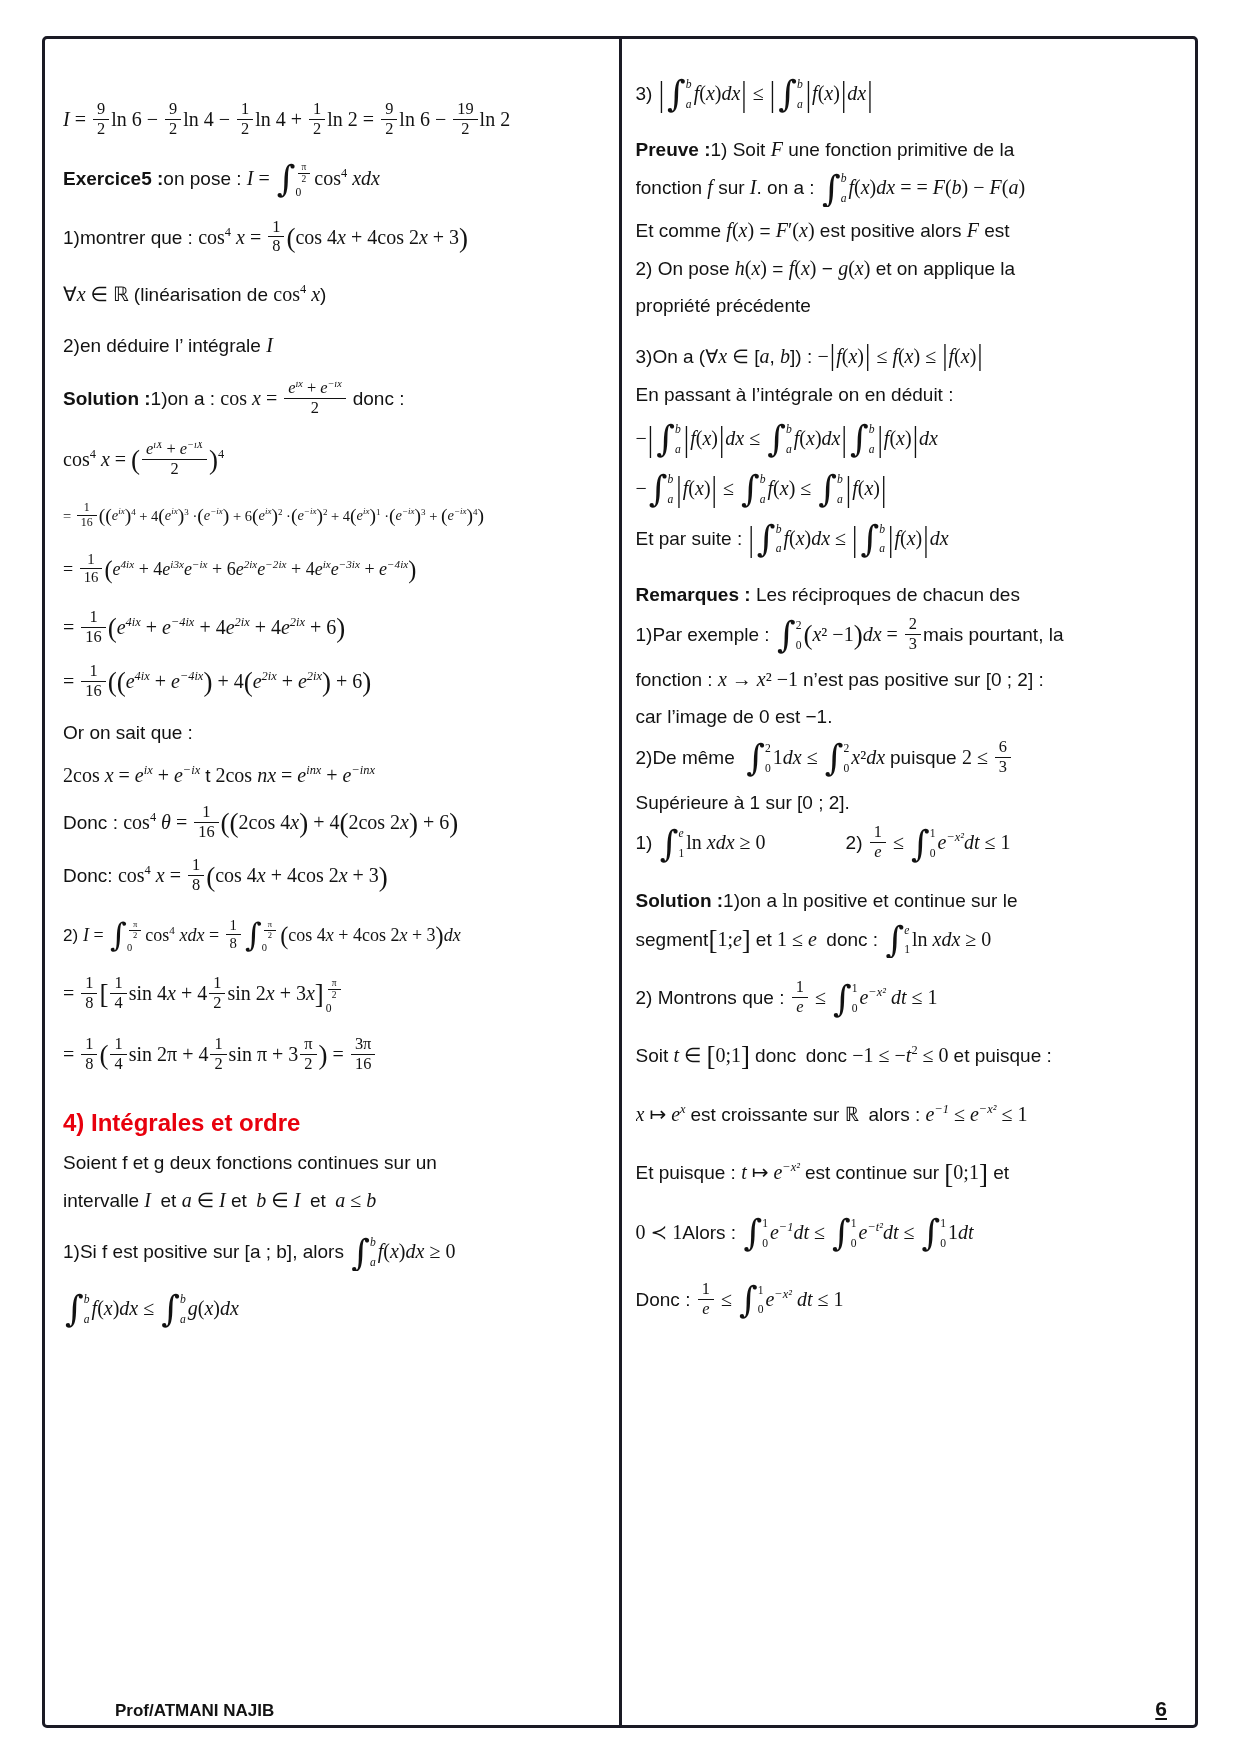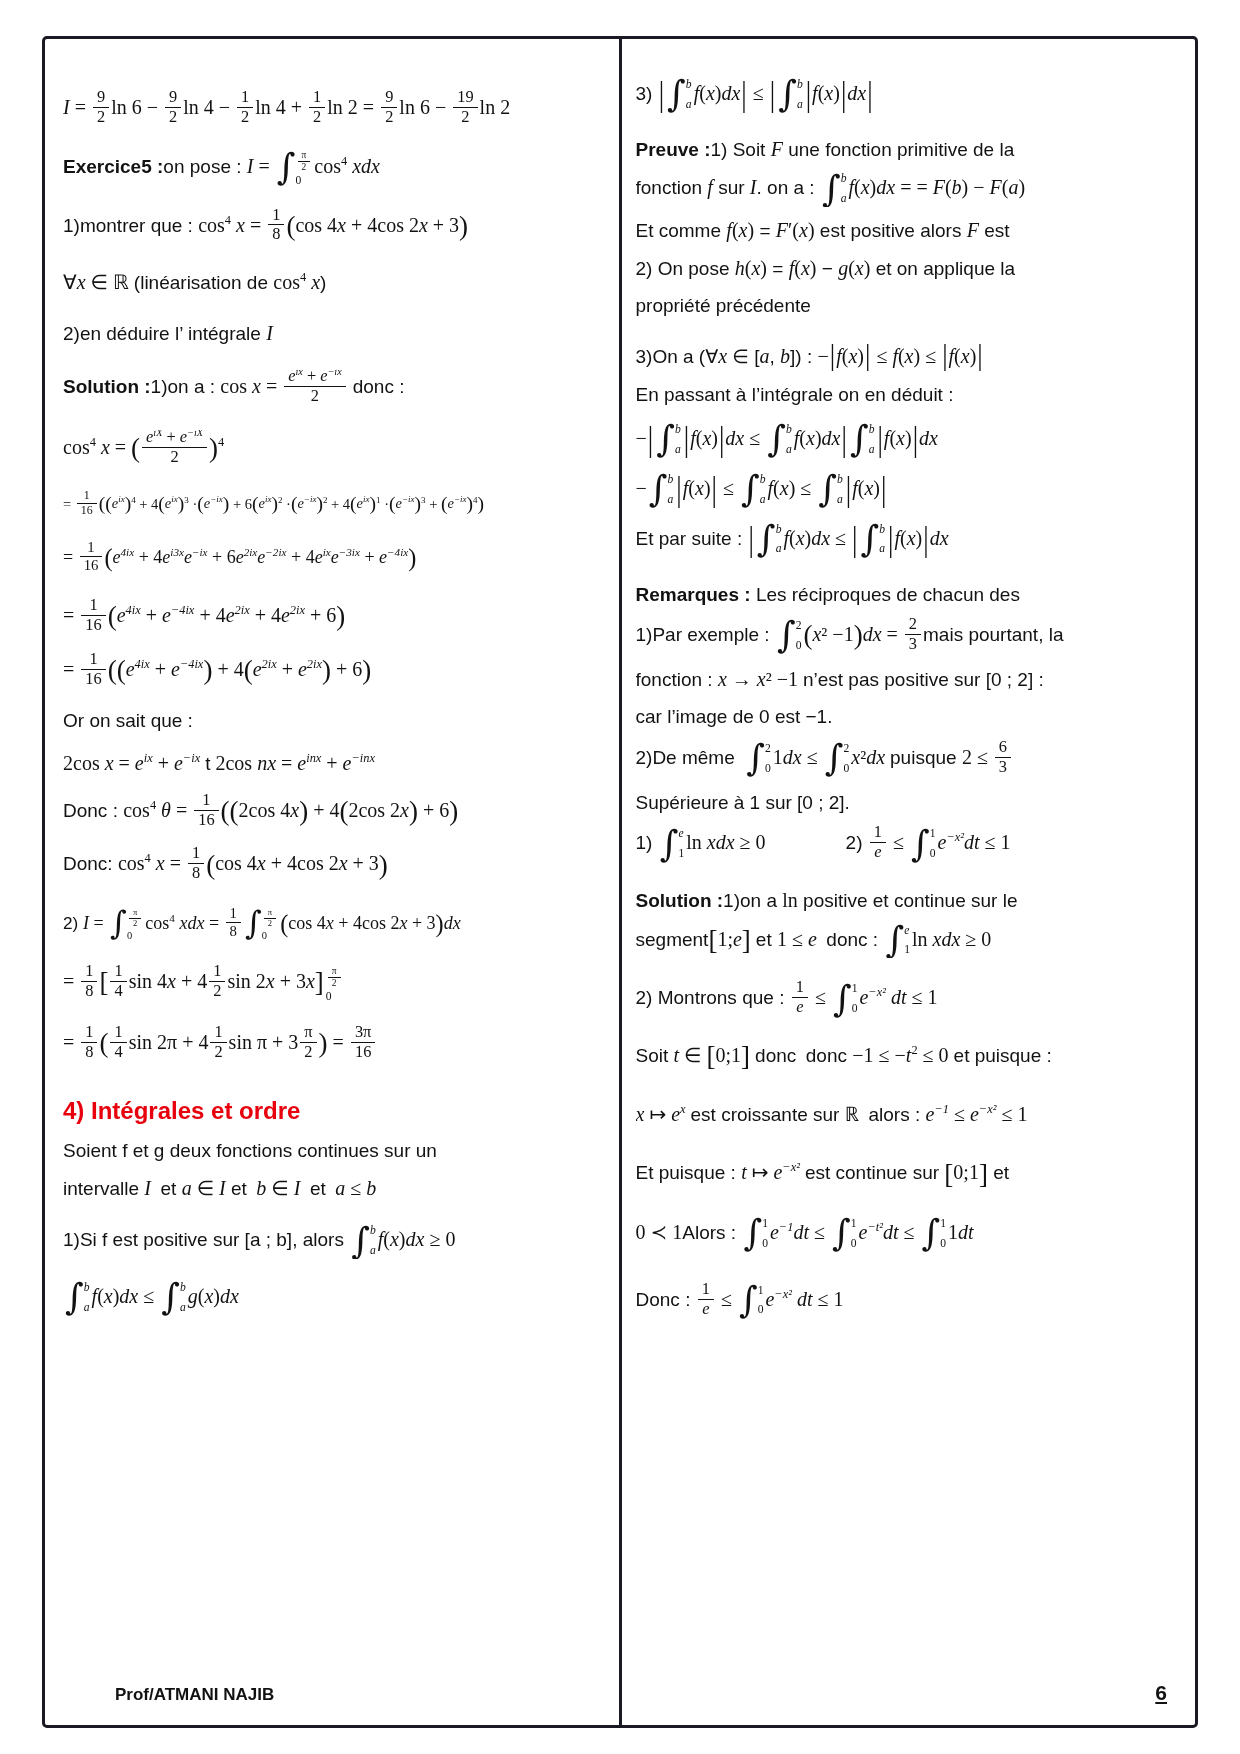--- a/index.html
+++ b/index.html
@@ -9,26 +9,26 @@
     font-family:"Liberation Sans", sans-serif;
     color:#121212;
   }
   .page { position:relative; width:1240px; height:1754px; background:#fff; overflow:hidden; }
   .frame {
     position:absolute; left:42px; top:36px; width:1156px; height:1692px;
     border:3.5px solid var(--frame,#1a1a24); border-radius:5px;
   }
   .cols { display:flex; height:100%; }
   .col { flex:1 1 0; overflow:hidden; }
-  .col.left  { padding:36px 6px 70px 18px; }
+  .col.left  { padding:48px 6px 70px 18px; }
   .col.right { padding:30px 10px 70px 14px; }
   .vdiv { width:3px; background:var(--frame,#1a1a24); }
 
   .footer {
-    position:absolute; left:0; right:0; bottom:20px;
+    position:absolute; left:0; right:0; bottom:4px;
     display:flex; justify-content:space-between; align-items:baseline;
     padding:0 28px 0 70px;
   }
   .author  { font-weight:bold; font-size:17px; }
   .pagenum { font-weight:bold; font-size:21px; text-decoration:underline; }
 
   
   .ln {
     font-family:"Liberation Serif", serif;
     font-size:20px; line-height:1.4; margin:9px 0;

